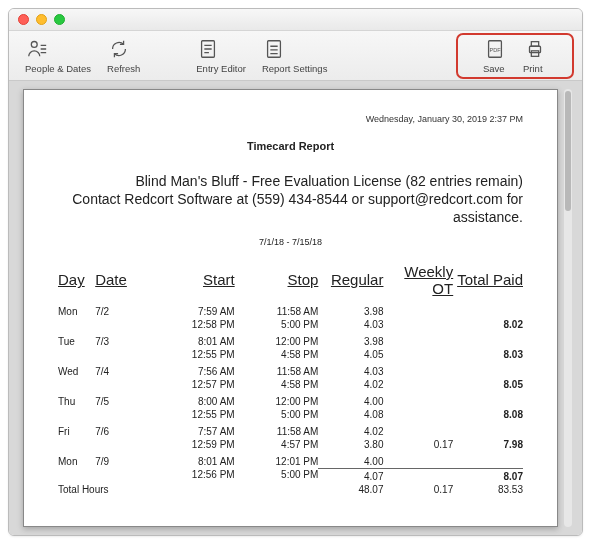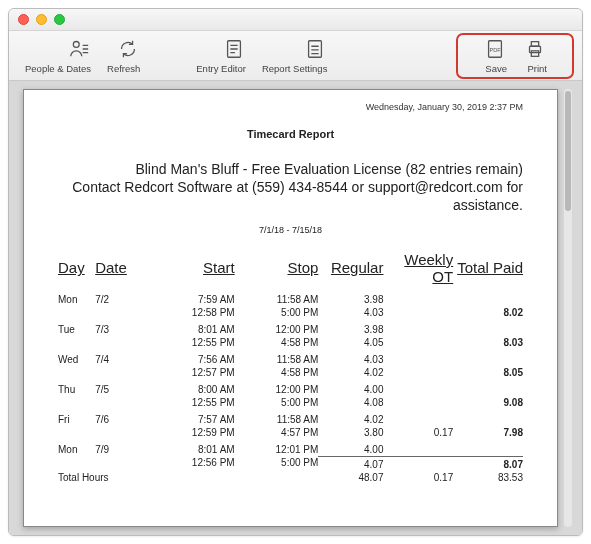--- a/index.html
+++ b/index.html
@@ -52,21 +52,21 @@
     background: linear-gradient(#f7f7f7,#ececec);
     border-bottom: 1px solid #c9c9c9;
     display: flex;
     align-items: center;
     padding: 0 8px;
   }
   .tb-group { display:flex; gap:0; }
   .tb-btn {
     display:flex;
     flex-direction:column;
-    align-items:flex-end;
+    align-items:flex-start;
     justify-content:flex-end;
     padding: 2px 8px 3px 8px;
     font-size: 9.5px;
     color:#444;
     cursor:pointer;
   }
   .tb-btn .ic {
     width: 24px; height: 24px;
     display:flex; align-items:center; justify-content:center;
     color:#555;
@@ -85,21 +85,21 @@
     display:flex;
     background:#d8d8d8;
     position:relative;
     padding: 8px 10px 8px 14px;
   }
   .paper {
     background:#fff;
     flex:1;
     border: 1px solid #888;
     box-shadow: 0 2px 6px rgba(0,0,0,0.25);
-    padding: 12px 34px 10px 34px;
+    padding: 24px 34px 10px 34px;
     font-family: Arial, Helvetica, sans-serif;
     color:#222;
     font-size: 10px;
     overflow:hidden;
   }
   .vscroll {
     width: 8px;
     margin-left: 6px;
     background: #e7e7e7;
     border-radius: 5px;
@@ -348,21 +348,21 @@
               <td class="r"></td>
               <td class="r bold"></td>
             </tr>
             <tr>
               <td></td>
               <td></td>
               <td class="r">12:55 PM</td>
               <td class="r">5:00 PM</td>
               <td class="r">4.08</td>
               <td class="r"></td>
-              <td class="r bold">9.08</td>
+              <td class="r bold">8.08</td>
             </tr>
             <tr class="group-first">
               <td>Fri</td>
               <td>7/6</td>
               <td class="r">7:57 AM</td>
               <td class="r">11:58 AM</td>
               <td class="r">4.02</td>
               <td class="r"></td>
               <td class="r bold"></td>
             </tr>

